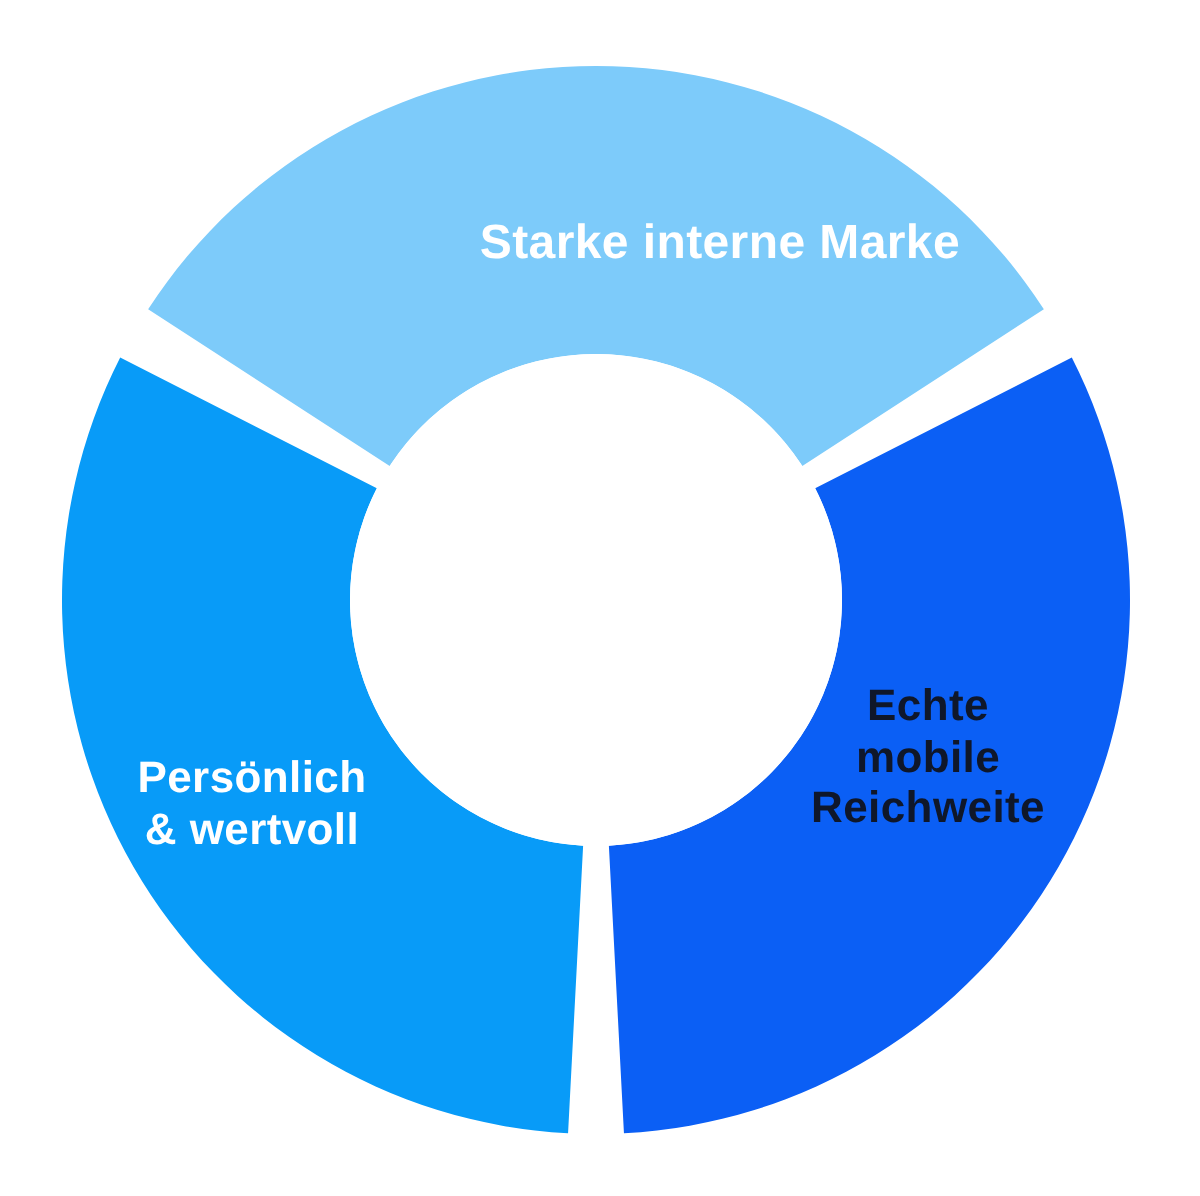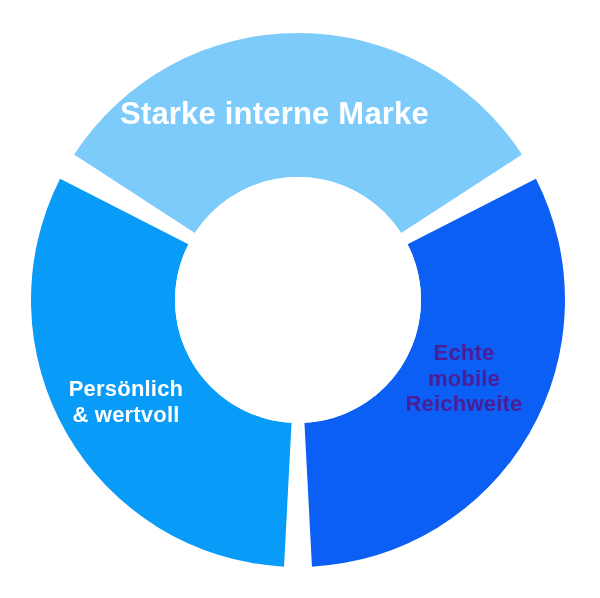--- a/index.html
+++ b/index.html
@@ -32,24 +32,24 @@
     font-weight: bold;
     line-height: 1.16;
     text-align: center;
     white-space: pre-line;
     user-select: none;
     pointer-events: none;
     letter-spacing: 0.2px;
   }
   #label-top {
     left: 120px;
-    top: 96px;
+    top: 108px;
     width: 360px;
-    font-size: 31px;
-    text-align: left;
+    font-size: 24px;
+    text-align: right;
   }
   #label-right {
     left: 384px;
     top: 340px;
     width: 160px;
     font-size: 22px;
     text-align: center;
   }
   #label-left {
     left: 38px;
@@ -68,20 +68,20 @@
     <g id="segments-group">
       <path id="seg-0" d="M 74.07 154.58 A 267 267 0 0 1 521.93 154.58 L 401.16 233.01 A 123 123 0 0 0 194.84 233.01 Z" fill="#7DCBFA"></path>
       <path id="seg-1" d="M 535.90 178.78 A 267 267 0 0 1 311.97 566.63 L 304.44 422.83 A 123 123 0 0 0 407.59 244.16 Z" fill="#0B5FF5"></path>
       <path id="seg-2" d="M 284.03 566.63 A 267 267 0 0 1 60.10 178.78 L 188.41 244.16 A 123 123 0 0 0 291.56 422.83 Z" fill="#089BF8"></path>
     </g>
     <circle id="donut-hole" cx="298" cy="300" r="123" fill="#ffffff"></circle>
   </svg>
 
   <div class="seg-label" id="label-top" style="color: rgb(255, 255, 255);">Starke interne Marke</div>
 
-  <div class="seg-label" id="label-right" style="color: #4c1d95;">Echte
+  <div class="seg-label" id="label-right" style="color: #0f172a;">Echte
 mobile
 Reichweite</div>
 
   <div class="seg-label" id="label-left" style="color: rgb(255, 255, 255);">Persönlich
 &amp; wertvoll</div>
 
 </div>
 
 </body></html>

